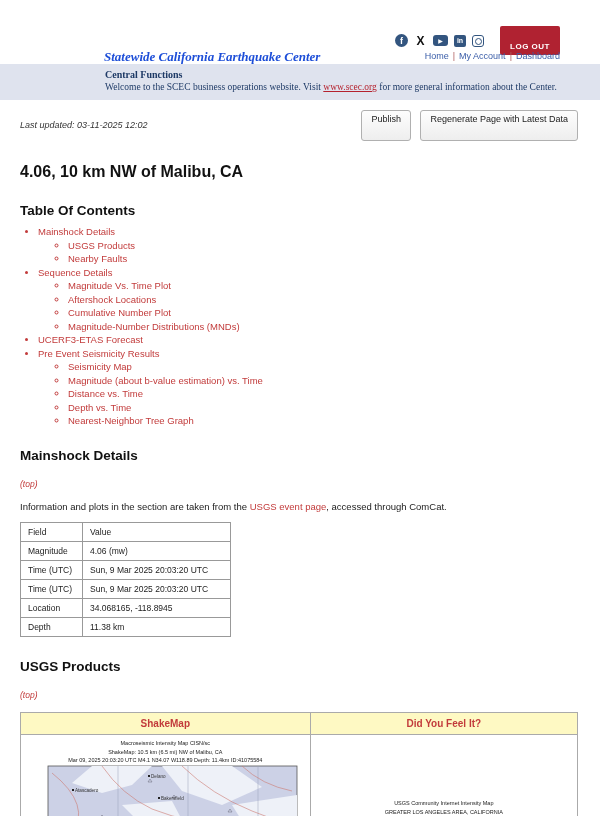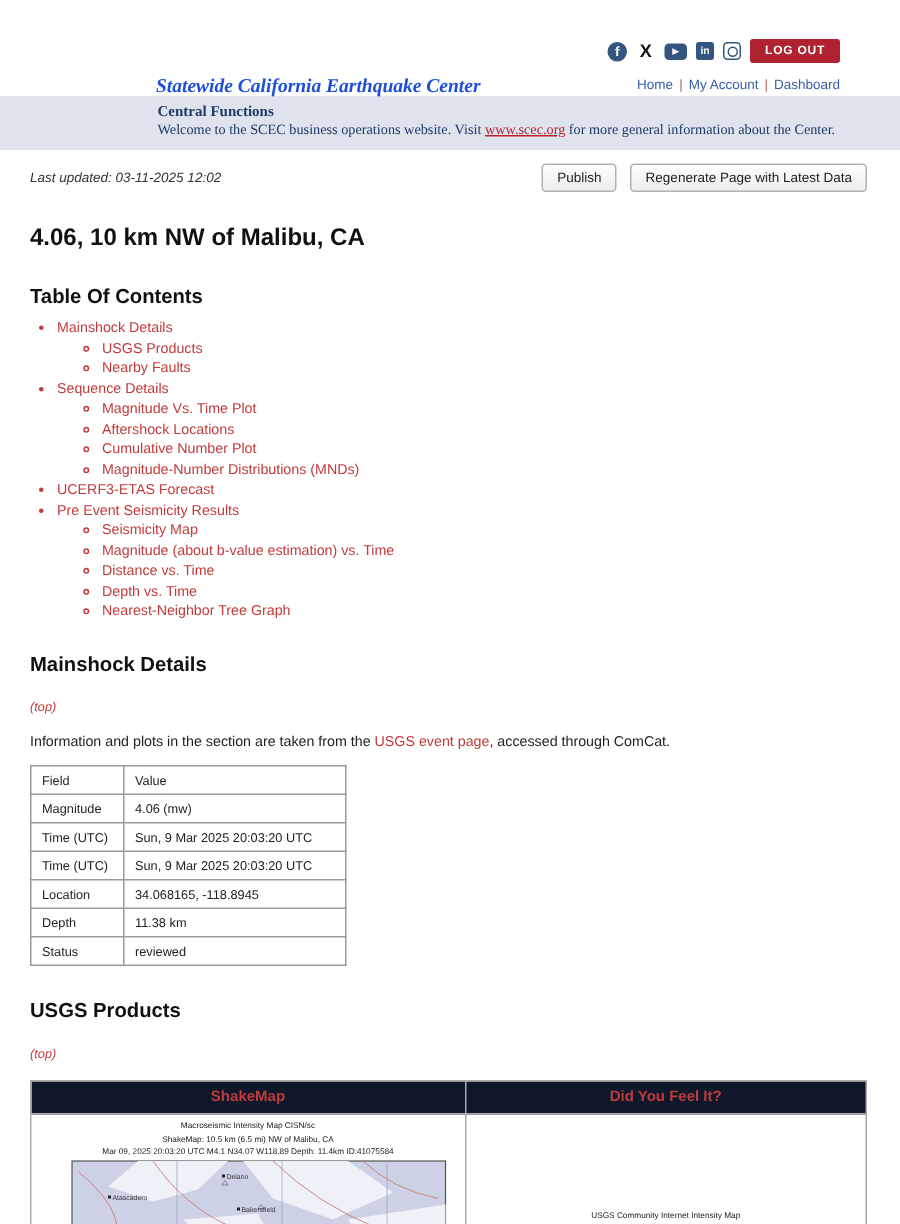--- a/index.html
+++ b/index.html
@@ -21,33 +21,33 @@
     font-size:13px; color:#1d4ed8; }
 
   .social-row { position:absolute; right:40px; top:26px; display:flex; align-items:center; gap:6px; z-index:2; }
   .icn { display:inline-flex; align-items:center; justify-content:center; cursor:pointer; }
   .icn-fb { width:13px; height:13px; border-radius:50%; background:#33557f; color:#fff; font-size:9px; font-weight:bold; }
   .icn-x { width:13px; height:13px; color:#111; font-size:12px; font-weight:bold; }
   .icn-yt { width:15px; height:11px; border-radius:3px; background:#33557f; color:#fff; font-size:6px; }
   .icn-li { width:12px; height:12px; border-radius:2px; background:#33557f; color:#fff; font-size:7px; font-weight:bold; }
   .icn-ig { width:12px; height:12px; border:1.6px solid #33557f; border-radius:3px; position:relative; }
   .icn-ig::after { content:""; position:absolute; left:2px; top:2px; width:5px; height:5px; border:1.4px solid #33557f; border-radius:50%; }
-  .logout-btn { background:#b02231; color:#fff; font-size:8px; font-weight:bold;
-    letter-spacing:.5px; padding:3px 10px 4px; border:none; border-radius:2px; cursor:pointer; }
+  .logout-btn { margin-left:10px; background:#b02231; color:#fff; font-size:8px; font-weight:bold;
+    letter-spacing:.5px; padding:16px 10px 4px; border:none; border-radius:2px; cursor:pointer; }
 
   .nav-links { position:absolute; right:40px; top:51px; font-size:9px; z-index:2; }
   .nav-links a { color:#3a5da8; text-decoration:none; cursor:pointer; }
   .nav-sep { color:#b06060; margin:0 4px; }
 
   
   .toolbar { display:flex; justify-content:space-between; align-items:center; padding:8px 22px 0 20px; }
   .last-updated { font-size:9px; font-style:italic; color:#333; }
   .btn { font-family:"Liberation Sans", sans-serif; font-size:9px; color:#222;
     background:linear-gradient(#fdfdfd,#eee); border:1px solid #b0b0b0; border-radius:3px;
-    padding:3px 9px 4px; cursor:pointer; }
+    padding:3px 9px 16px; cursor:pointer; }
   .btn + .btn { margin-left:5px; }
 
   
   .content { padding:0 22px 0 20px; }
   h1.event-title { font-size:16px; font-weight:bold; color:#111; margin-top:22px; }
   h2.sec { font-size:13.5px; font-weight:bold; color:#111; margin-top:22px; }
   .top-link { display:inline-block; margin-top:16px; font-size:8.5px; font-style:italic; color:#c23b3b; cursor:pointer; }
 
   .toc { margin-top:8px; font-size:9.5px; }
   .toc ul { list-style:disc; margin-left:18px; color:#c23b3b; }
@@ -60,21 +60,21 @@
 
   table.detail { border-collapse:collapse; margin-top:10px; font-size:8.5px; color:#222; }
   table.detail th, table.detail td { border:1px solid #999; padding:4px 7px; text-align:left; }
   table.detail th { font-weight:normal; }
   table.detail td.fld { width:62px; }
   table.detail td.val { width:148px; white-space:nowrap; }
 
   table.products { border-collapse:collapse; margin-top:10px; width:558px; table-layout:fixed; }
   table.products th, table.products td { border:1px solid #aaa; vertical-align:top; }
   table.products th { font-size:10px; font-weight:bold; color:#c23b3b; text-align:center;
-    padding:5px 0; background:#0f172a; cursor:pointer;margin-left:20px; }
+    padding:5px 0; background:#fef9c3; cursor:pointer;margin-left:20px; }
   table.products td { padding:3px; height:300px; }
   .img-block { text-align:center; }
   .img-title { font-size:5.5px; line-height:6.5px; color:#222; margin:2px 0 1px; }
   .dyfi-block { margin-top:62px; }
   .mapsvg { display:block; margin:0 auto; }
 </style>
 </head>
 <body>
 
 <div class="page">
@@ -169,24 +169,20 @@
         <td class="val">Sun, 9 Mar 2025 20:03:20 UTC</td>
       </tr>
       <tr>
         <td class="fld">Location</td>
         <td class="val">34.068165, -118.8945</td>
       </tr>
       <tr>
         <td class="fld">Depth</td>
         <td class="val">11.38 km</td>
       </tr>
-      <tr>
-        <td class="fld">Status</td>
-        <td class="val">reviewed</td>
-      </tr>
     </tbody>
       </table>
 
     <h2 class="sec">USGS Products</h2>
     <a class="top-link">(top)</a>
 
     <table class="products">
       <tbody>
           <tr>
         <th style="width:52%">ShakeMap</th>

